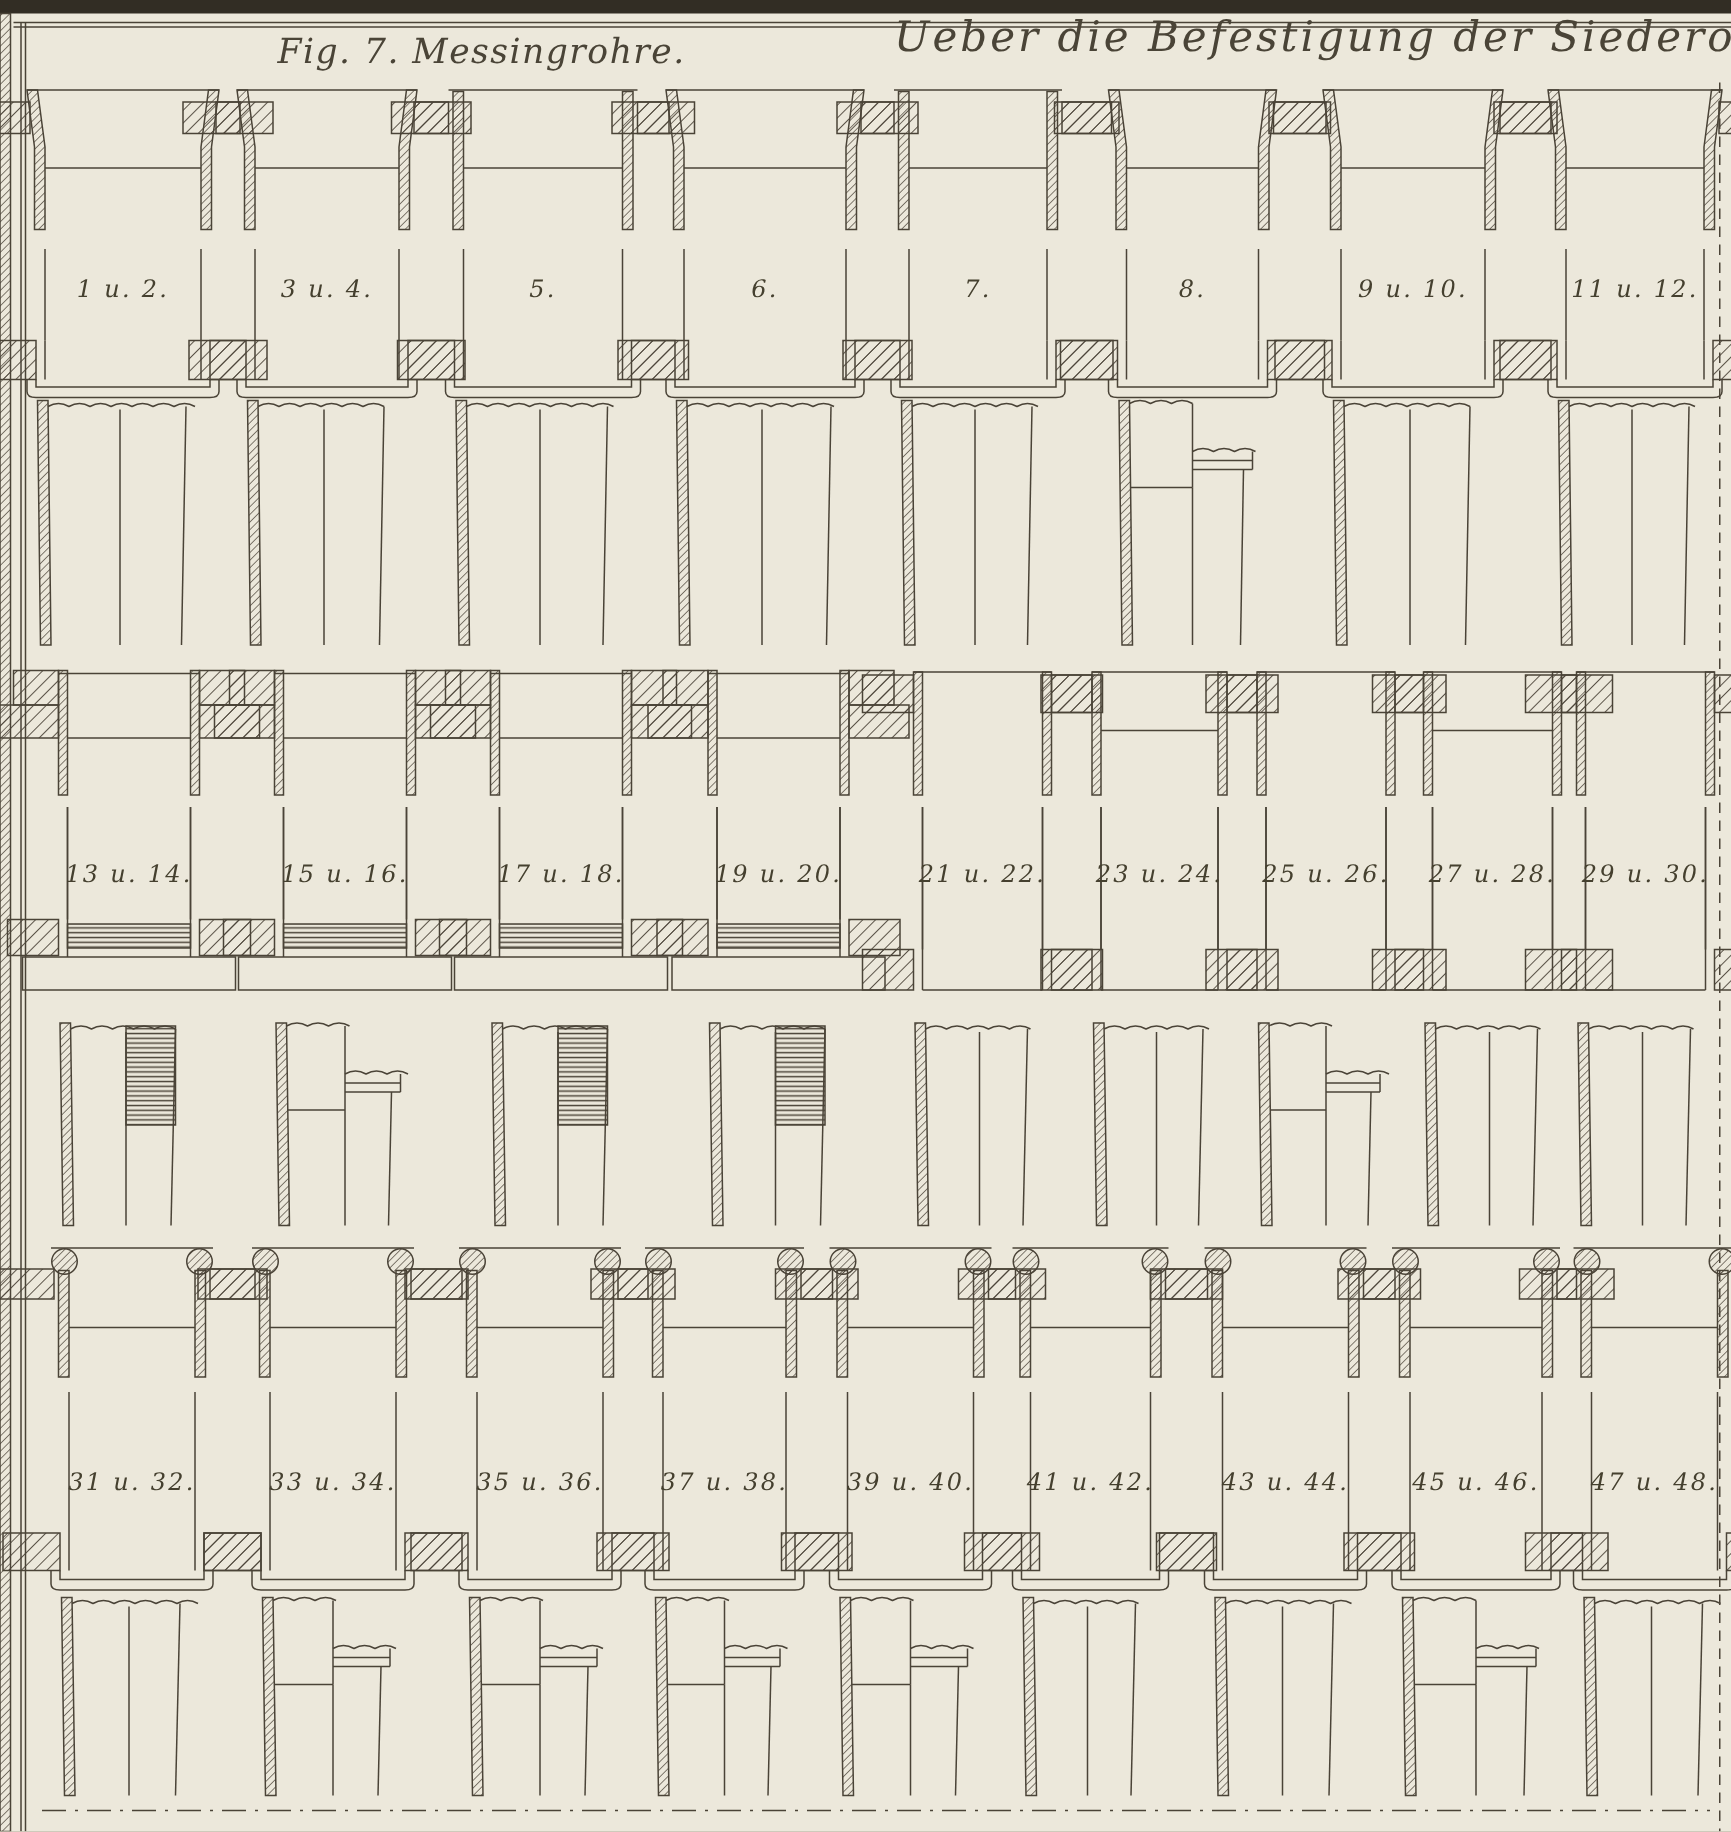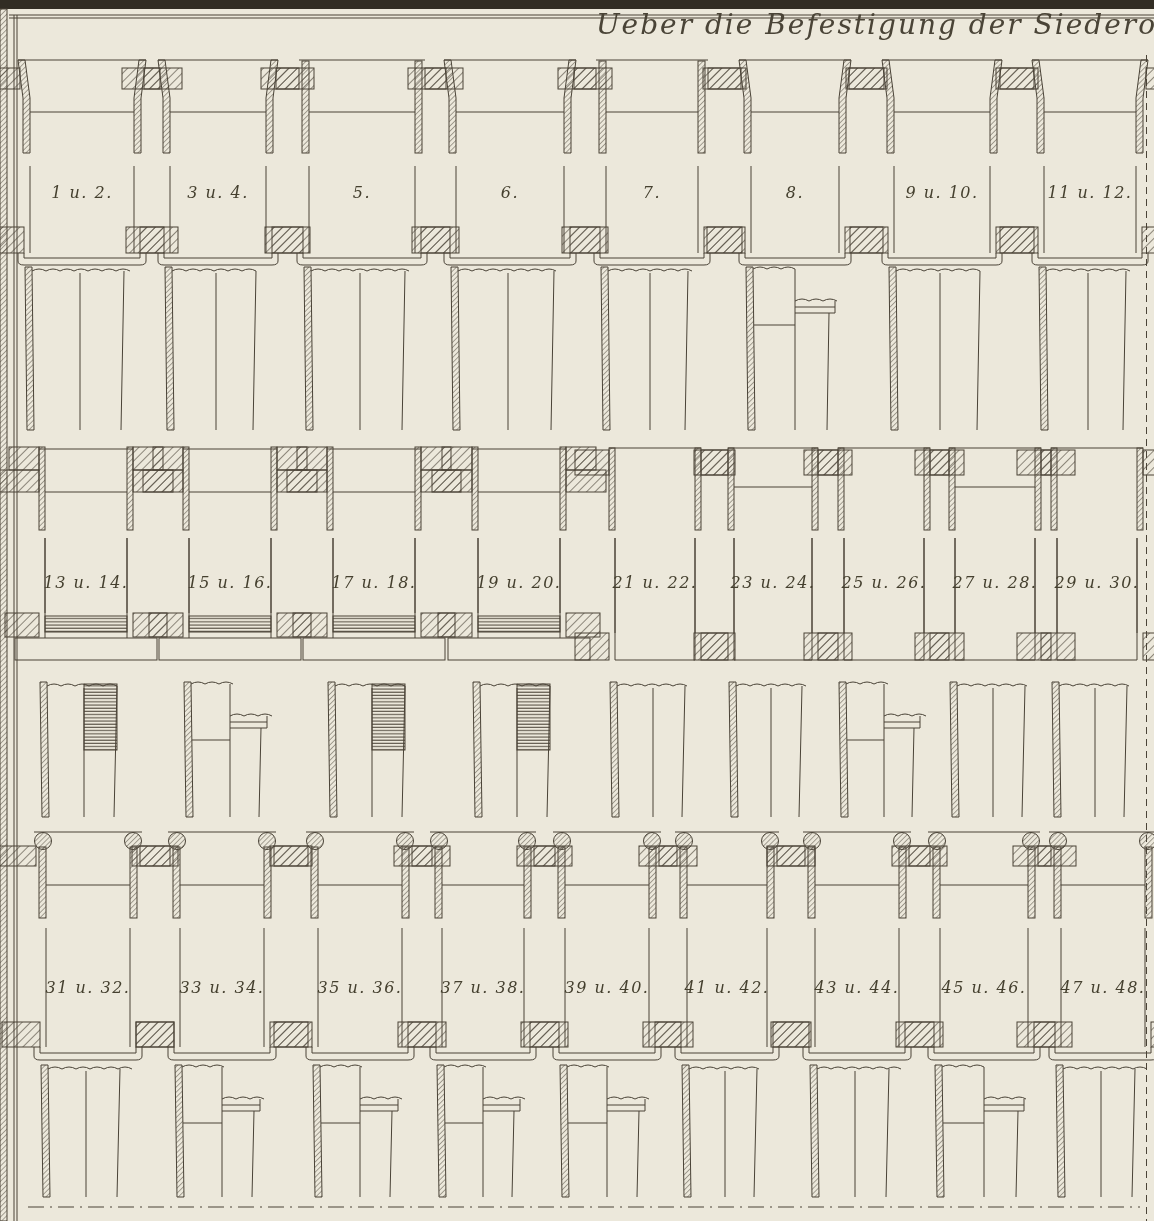--- a/index.html
+++ b/index.html
@@ -660,14 +660,15 @@
         <rect x="0" y="0" width="1154" height="9" fill="#322d24"></rect>
         <line x1="9" y1="15" x2="1154" y2="15" stroke="#4a4337" stroke-width="1"></line>
         <line x1="9" y1="18" x2="1154" y2="18" stroke="#4a4337" stroke-width="1"></line>
         <rect x="0" y="9" width="7" height="1212" fill="url(#h2)" stroke="#4a4337" stroke-width="1"></rect>
         <line x1="14" y1="15" x2="14" y2="1221" stroke="#4a4337" stroke-width="1"></line>
         <line x1="17" y1="15" x2="17" y2="1221" stroke="#4a4337" stroke-width="1"></line>
         <line x1="1146.5" y1="55" x2="1146.5" y2="1221" stroke="#4a4337" stroke-width="1" stroke-dasharray="7 5"></line>
         <line x1="28" y1="1207" x2="1140" y2="1207" stroke="#4a4337" stroke-width="1" stroke-dasharray="16 6 2 6"></line>
       </g>
     </svg>
+  <div class="fig-caption">Fig. 7. Messingrohre.</div>
   <div class="plate-title">Ueber die Befestigung der Siederohre in der</div>
 </div>
 
 </body></html>

